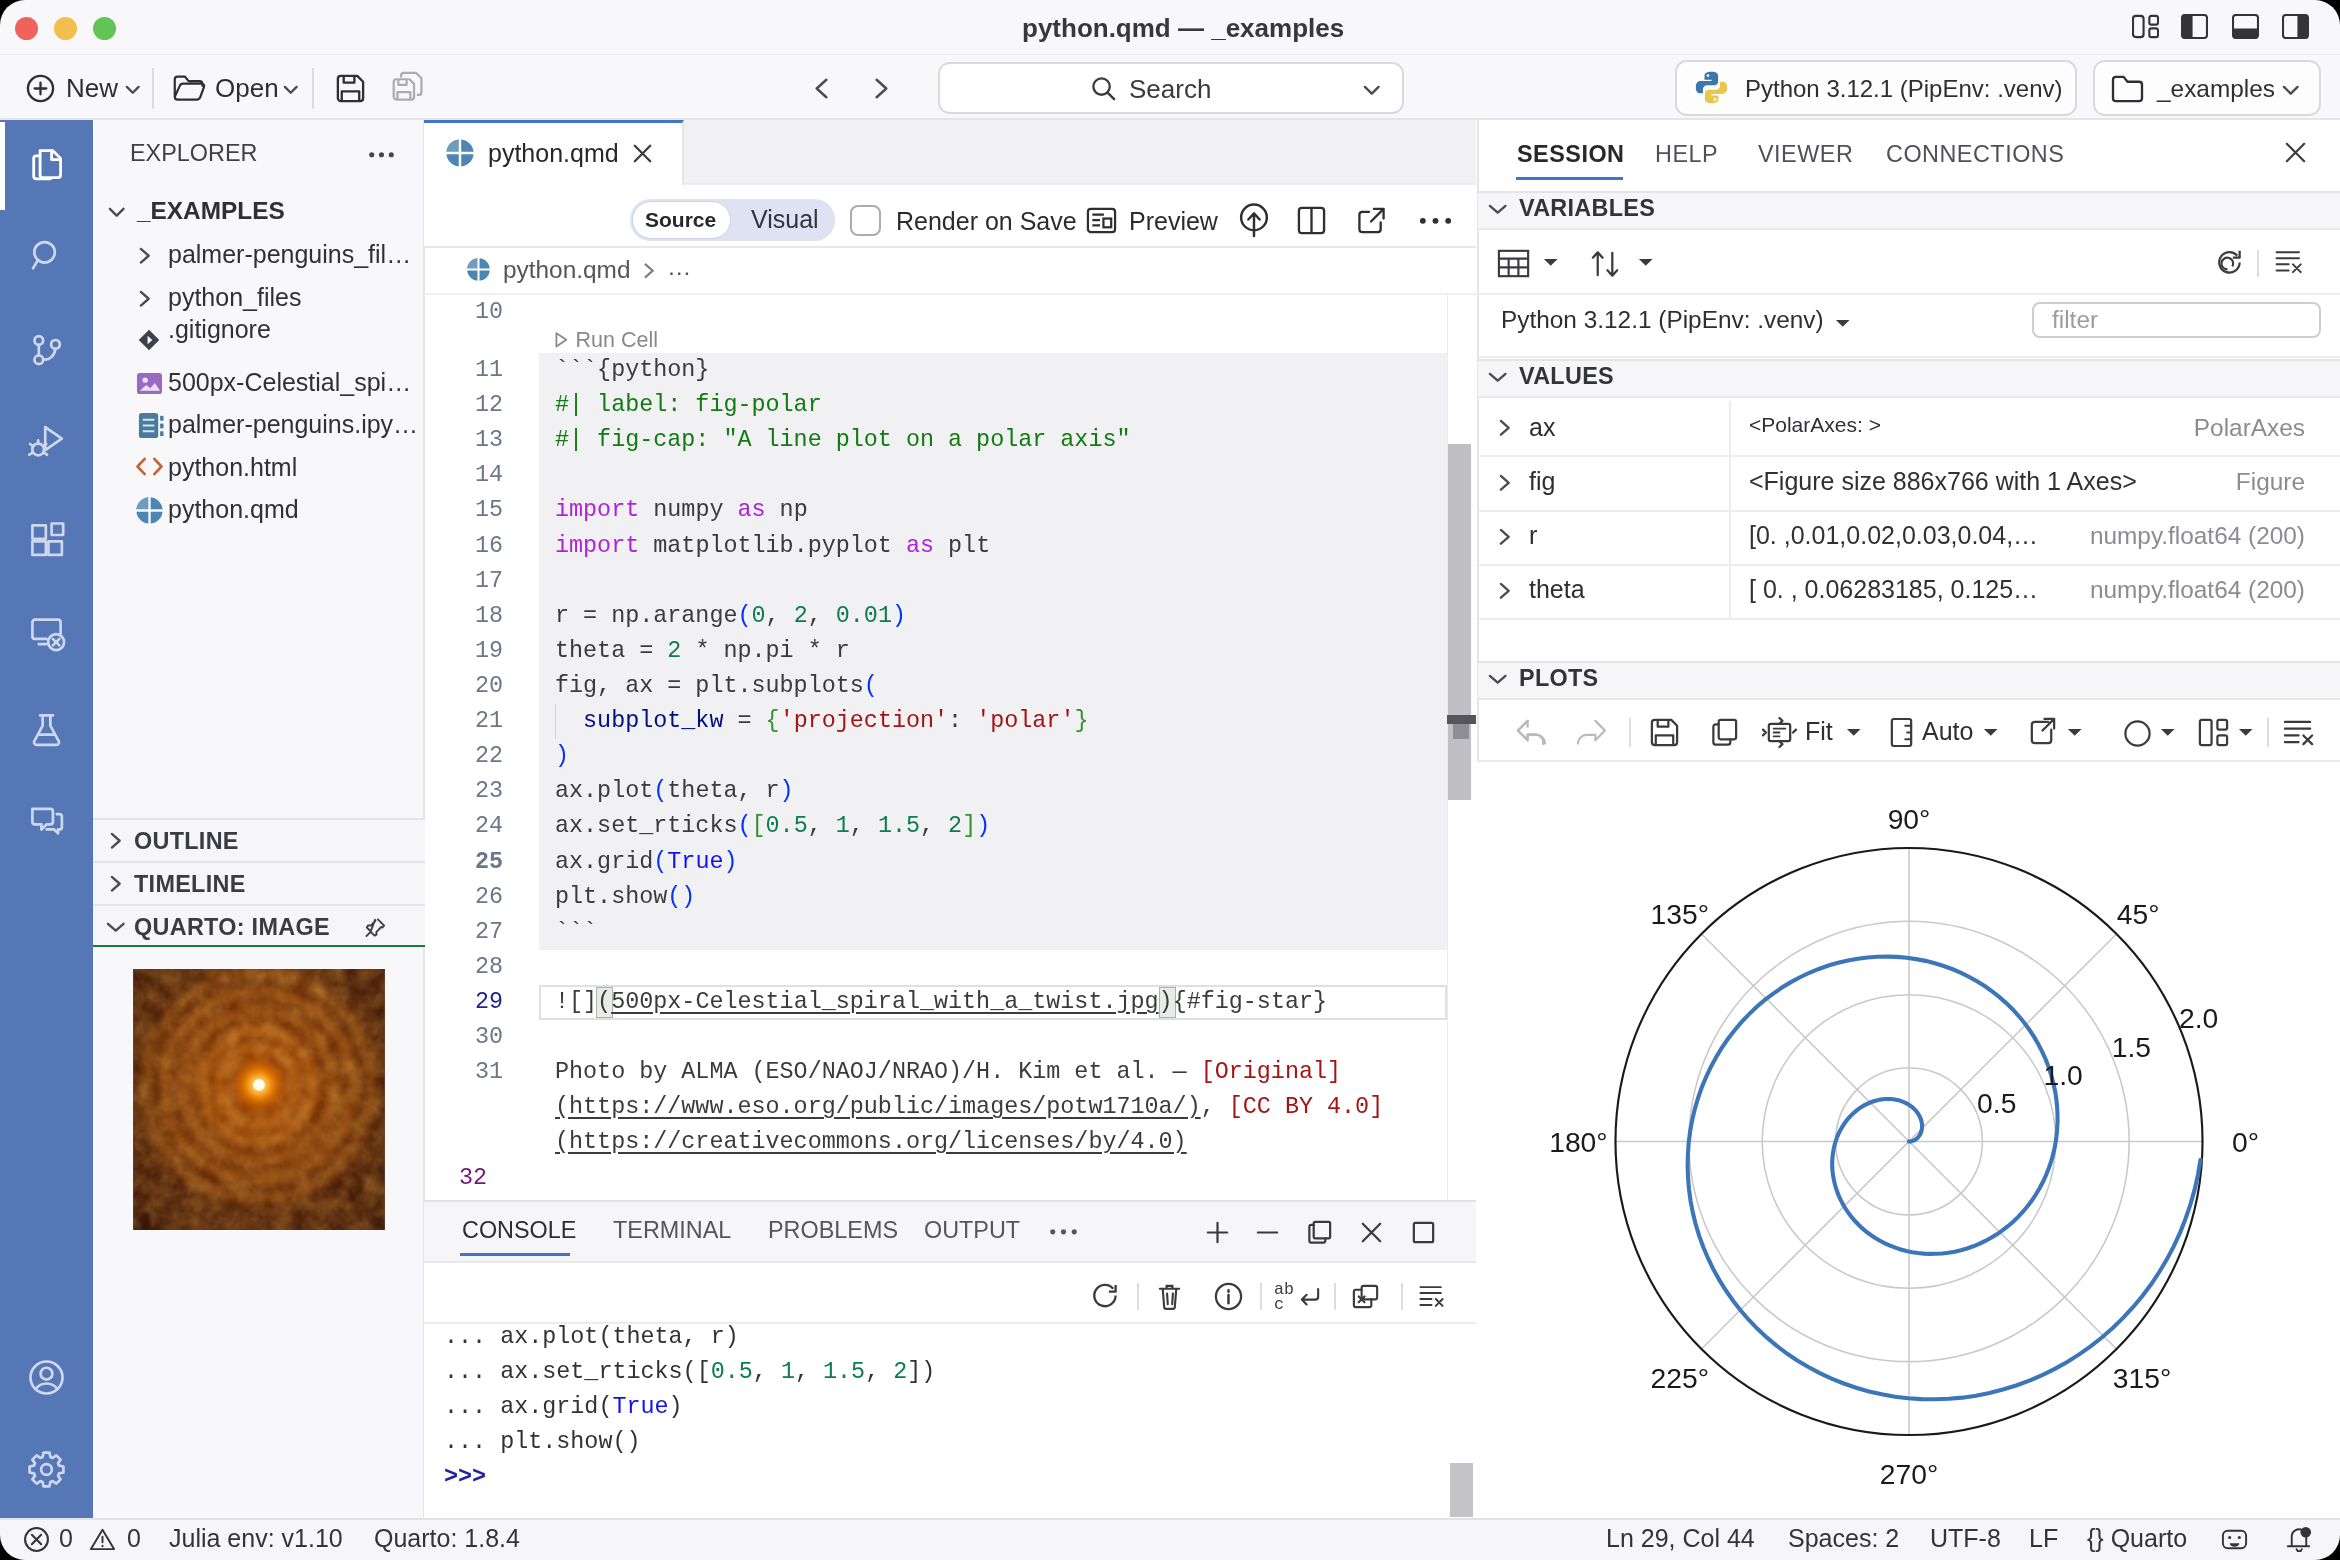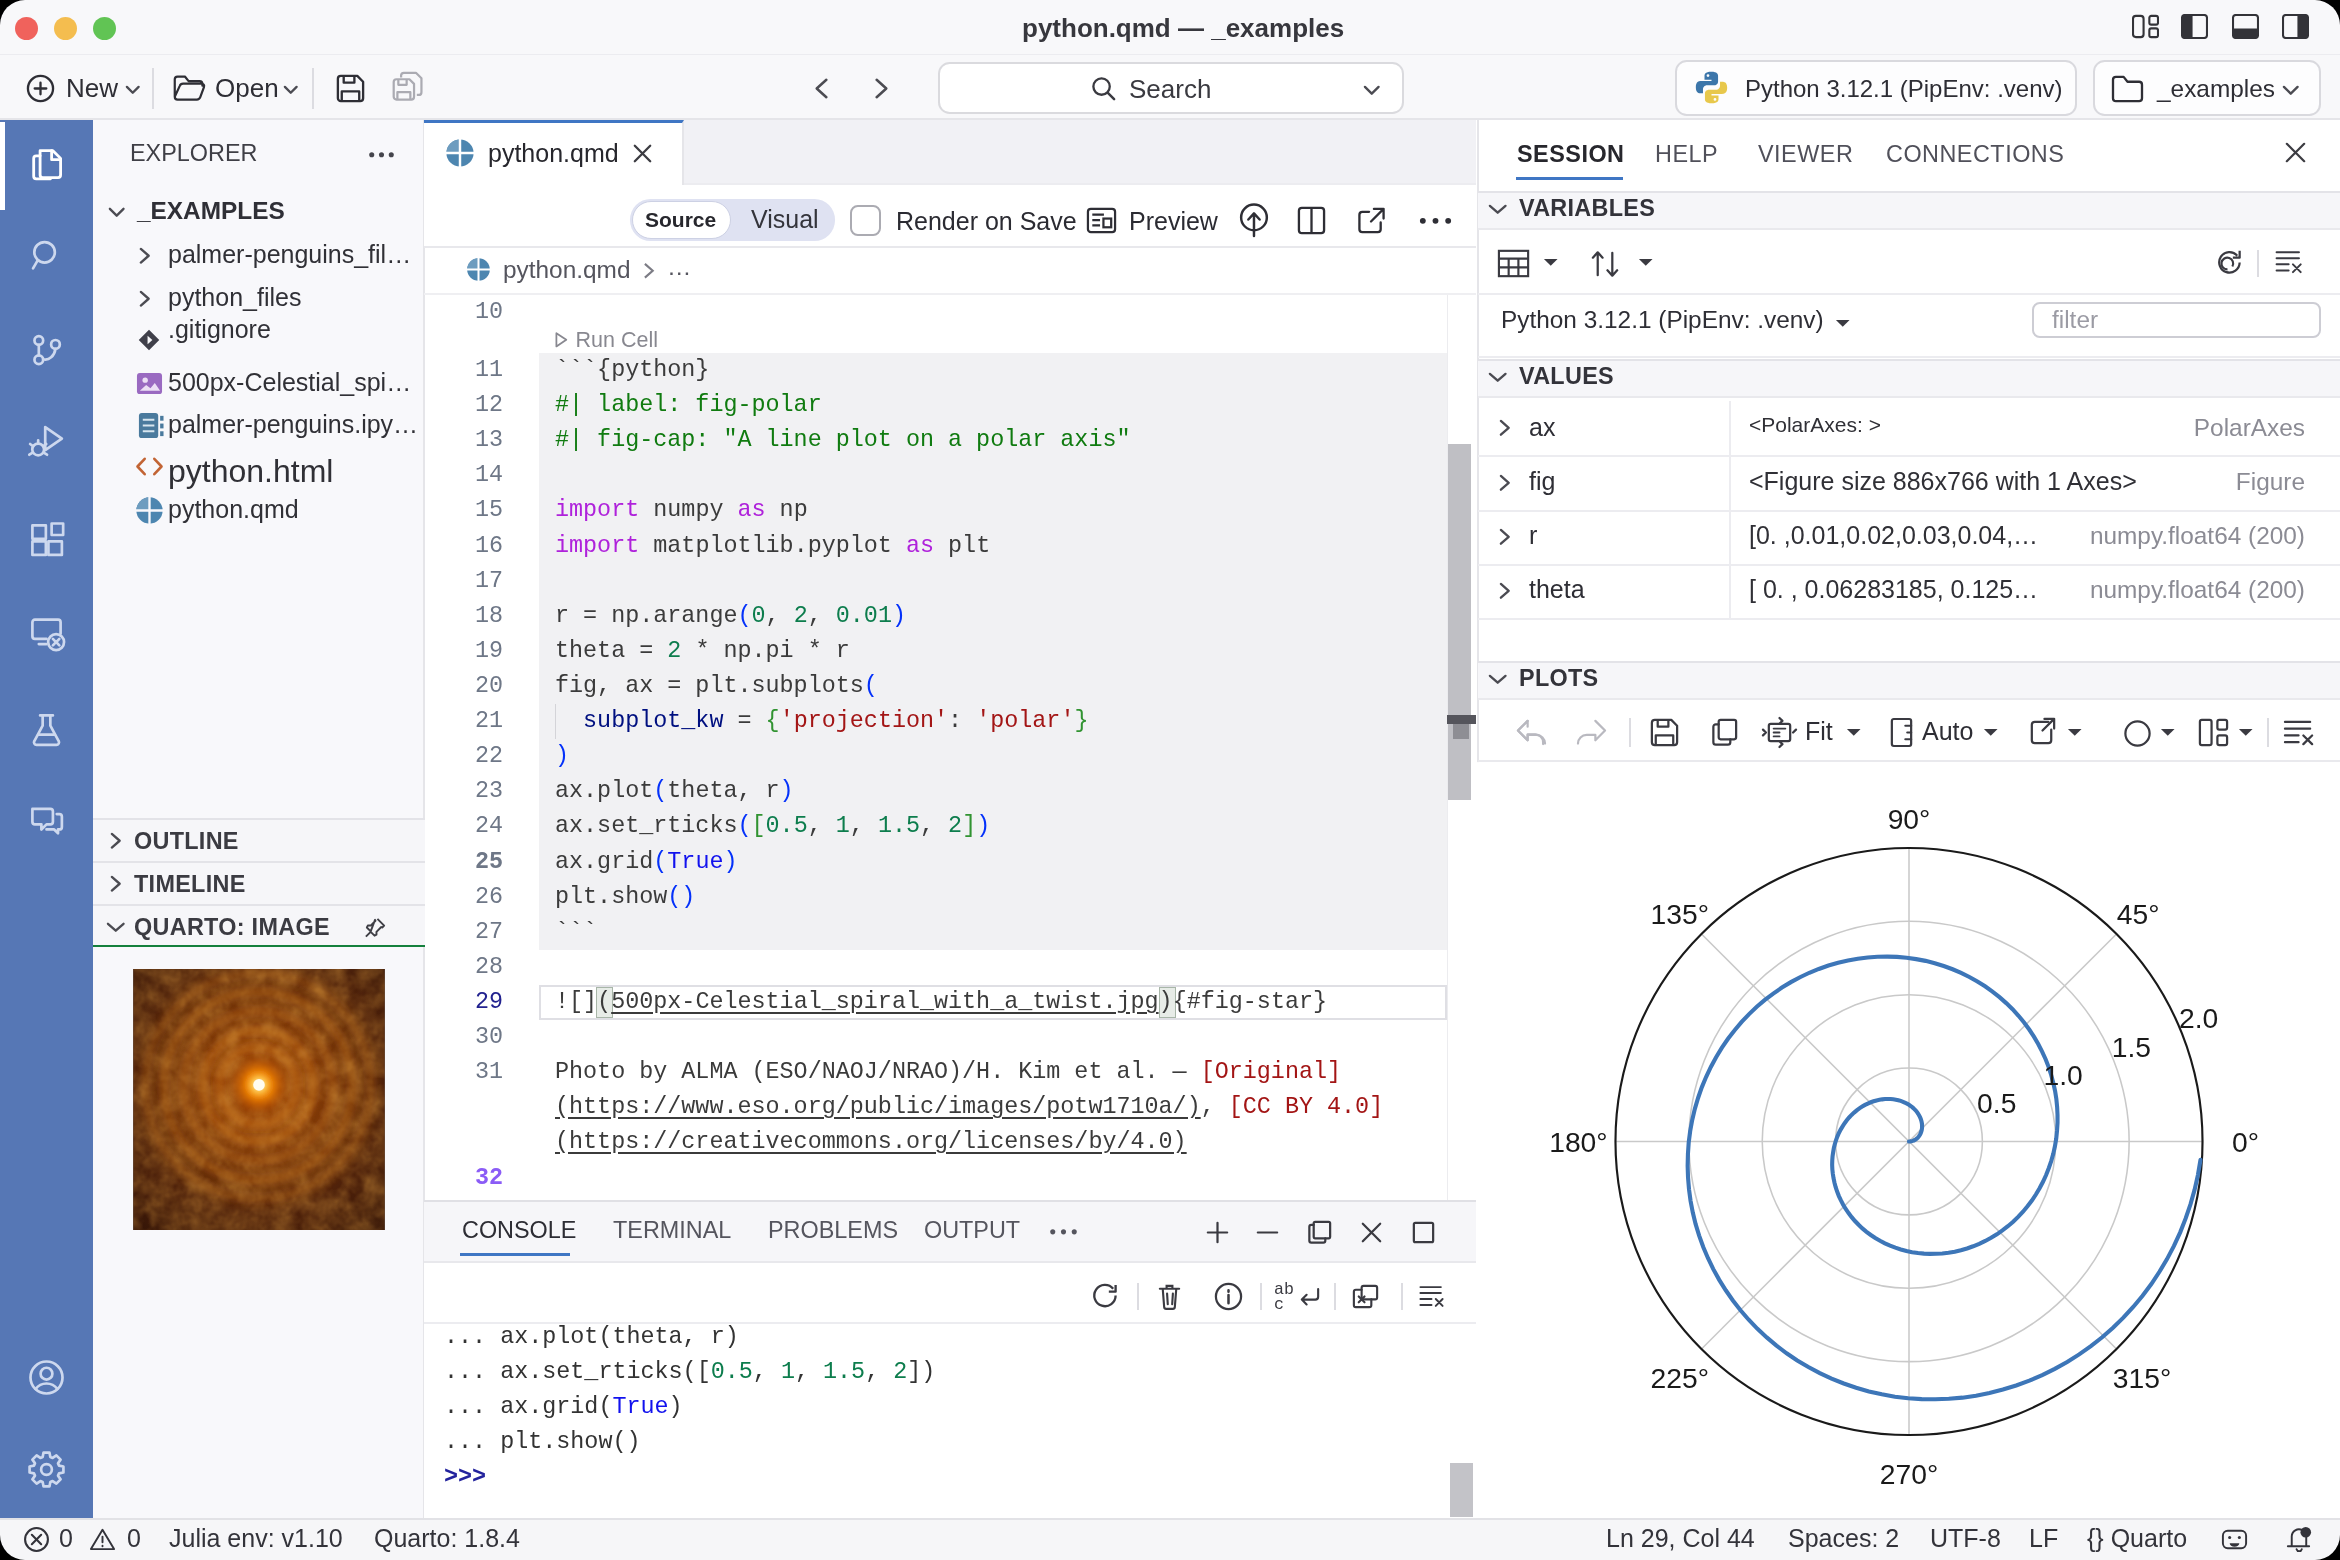--- a/index.html
+++ b/index.html
@@ -205,21 +205,21 @@
     <rect x="2" y="2" width="20" height="26" rx="3" fill="#4a7a9d"></rect>
     <rect x="24" y="5" width="3.5" height="5" fill="#4a7a9d"></rect>
     <rect x="24" y="13" width="3.5" height="5" fill="#4a7a9d"></rect>
     <rect x="24" y="21" width="3.5" height="5" fill="#4a7a9d"></rect>
     <path d="M6 9 h12 M6 15 h12 M6 21 h12" stroke="#d8e6ef" stroke-width="2"></path>
   </svg>
 <div class="abs" style="left:168px;top:410px;font-size:25px;color:#303036;font-weight:400;white-space:nowrap;">palmer-penguins.ipy…</div>
 <svg class="abs" style="left:133px;top:454px" width="33" height="25" viewBox="0 0 34 26">
     <path d="M12 5 L4.5 13 l7.5 8 M22 5 l7.5 8 -7.5 8" fill="none" stroke="#c26434" stroke-width="2.7" stroke-linecap="round" stroke-linejoin="round"></path>
   </svg>
-<div class="abs" style="left:168px;top:453px;font-size:32px;color:#303036;font-weight:400;white-space:nowrap;">python.html</div>
+<div class="abs" style="left:168px;top:453px;font-size:25px;color:#303036;font-weight:400;white-space:nowrap;">python.html</div>
 <svg class="abs" style="left:135px;top:496px" width="29" height="29" viewBox="0 0 32 32">
     <g>
       <circle cx="16" cy="16" r="14.5" fill="#4d86b0"></circle>
       <path d="M16 16 m-14.5 0 a14.5 14.5 0 0 1 14.5-14.5 v14.5 z" fill="#6d9cbf"></path>
       <path d="M16 0.5 V31.5 M0.5 16 H31.5" stroke="#f8f8fb" stroke-width="2.6"></path>
     </g>
   </svg>
 <div class="abs" style="left:168px;top:495px;font-size:25px;color:#303036;font-weight:400;white-space:nowrap;">python.qmd</div>
 <div class="shead" style="top:818px"><span style="margin-left:41px">OUTLINE</span></div>
 <svg class="abs" style="left:105px;top:831px" width="21.5" height="19.5" viewBox="0 0 22 20">
@@ -350,21 +350,21 @@
 <div class="ln" style="left:425px;top:739px;color:#6e7787;font-weight:400">22</div>
 <div class="ln" style="left:425px;top:774px;color:#6e7787;font-weight:400">23</div>
 <div class="ln" style="left:425px;top:809px;color:#6e7787;font-weight:400">24</div>
 <div class="ln" style="left:425px;top:845px;color:#6e7787;font-weight:700">25</div>
 <div class="ln" style="left:425px;top:880px;color:#6e7787;font-weight:400">26</div>
 <div class="ln" style="left:425px;top:915px;color:#6e7787;font-weight:400">27</div>
 <div class="ln" style="left:425px;top:950px;color:#6e7787;font-weight:400">28</div>
 <div class="ln" style="left:425px;top:985px;color:#22228f;font-weight:400">29</div>
 <div class="ln" style="left:425px;top:1020px;color:#6e7787;font-weight:400">30</div>
 <div class="ln" style="left:425px;top:1055px;color:#6e7787;font-weight:400">31</div>
-<div class="ln" style="left:425px;top:1161px;color:#8b5cf6;font-weight:700">32</div>
+<div class="ln" style="left:409px;top:1161px;color:#701a75;font-weight:400">32</div>
 <div class="abs" style="left:552px;top:328px;width:293px;height:25px;font:21.5px/25px 'Liberation Sans',sans-serif;color:#888890"><svg width="17.6" height="17.6" viewBox="0 0 16 16" style="display:inline-block;vertical-align:-2px">
       <path d="M4 2 l9 6 -9 6 z" fill="none" stroke="#888890" stroke-width="1.6" stroke-linejoin="round"></path>
     </svg> Run Cell</div>
 <div class="cl" style="top:353px">```{python}</div>
 <div class="cl" style="top:388px"><span class="com">#| label: fig-polar</span></div>
 <div class="cl" style="top:423px"><span class="com">#| fig-cap: "A line plot on a polar axis"</span></div>
 <div class="cl" style="top:493px"><span class="kw">import</span> numpy <span class="kw">as</span> np</div>
 <div class="cl" style="top:529px"><span class="kw">import</span> matplotlib.pyplot <span class="kw">as</span> plt</div>
 <div class="cl" style="top:599px">r = np.arange<span class="pb">(</span><span class="num">0</span>, <span class="num">2</span>, <span class="num">0.01</span><span class="pb">)</span></div>
 <div class="cl" style="top:634px">theta = <span class="num">2</span> * np.pi * r</div>

